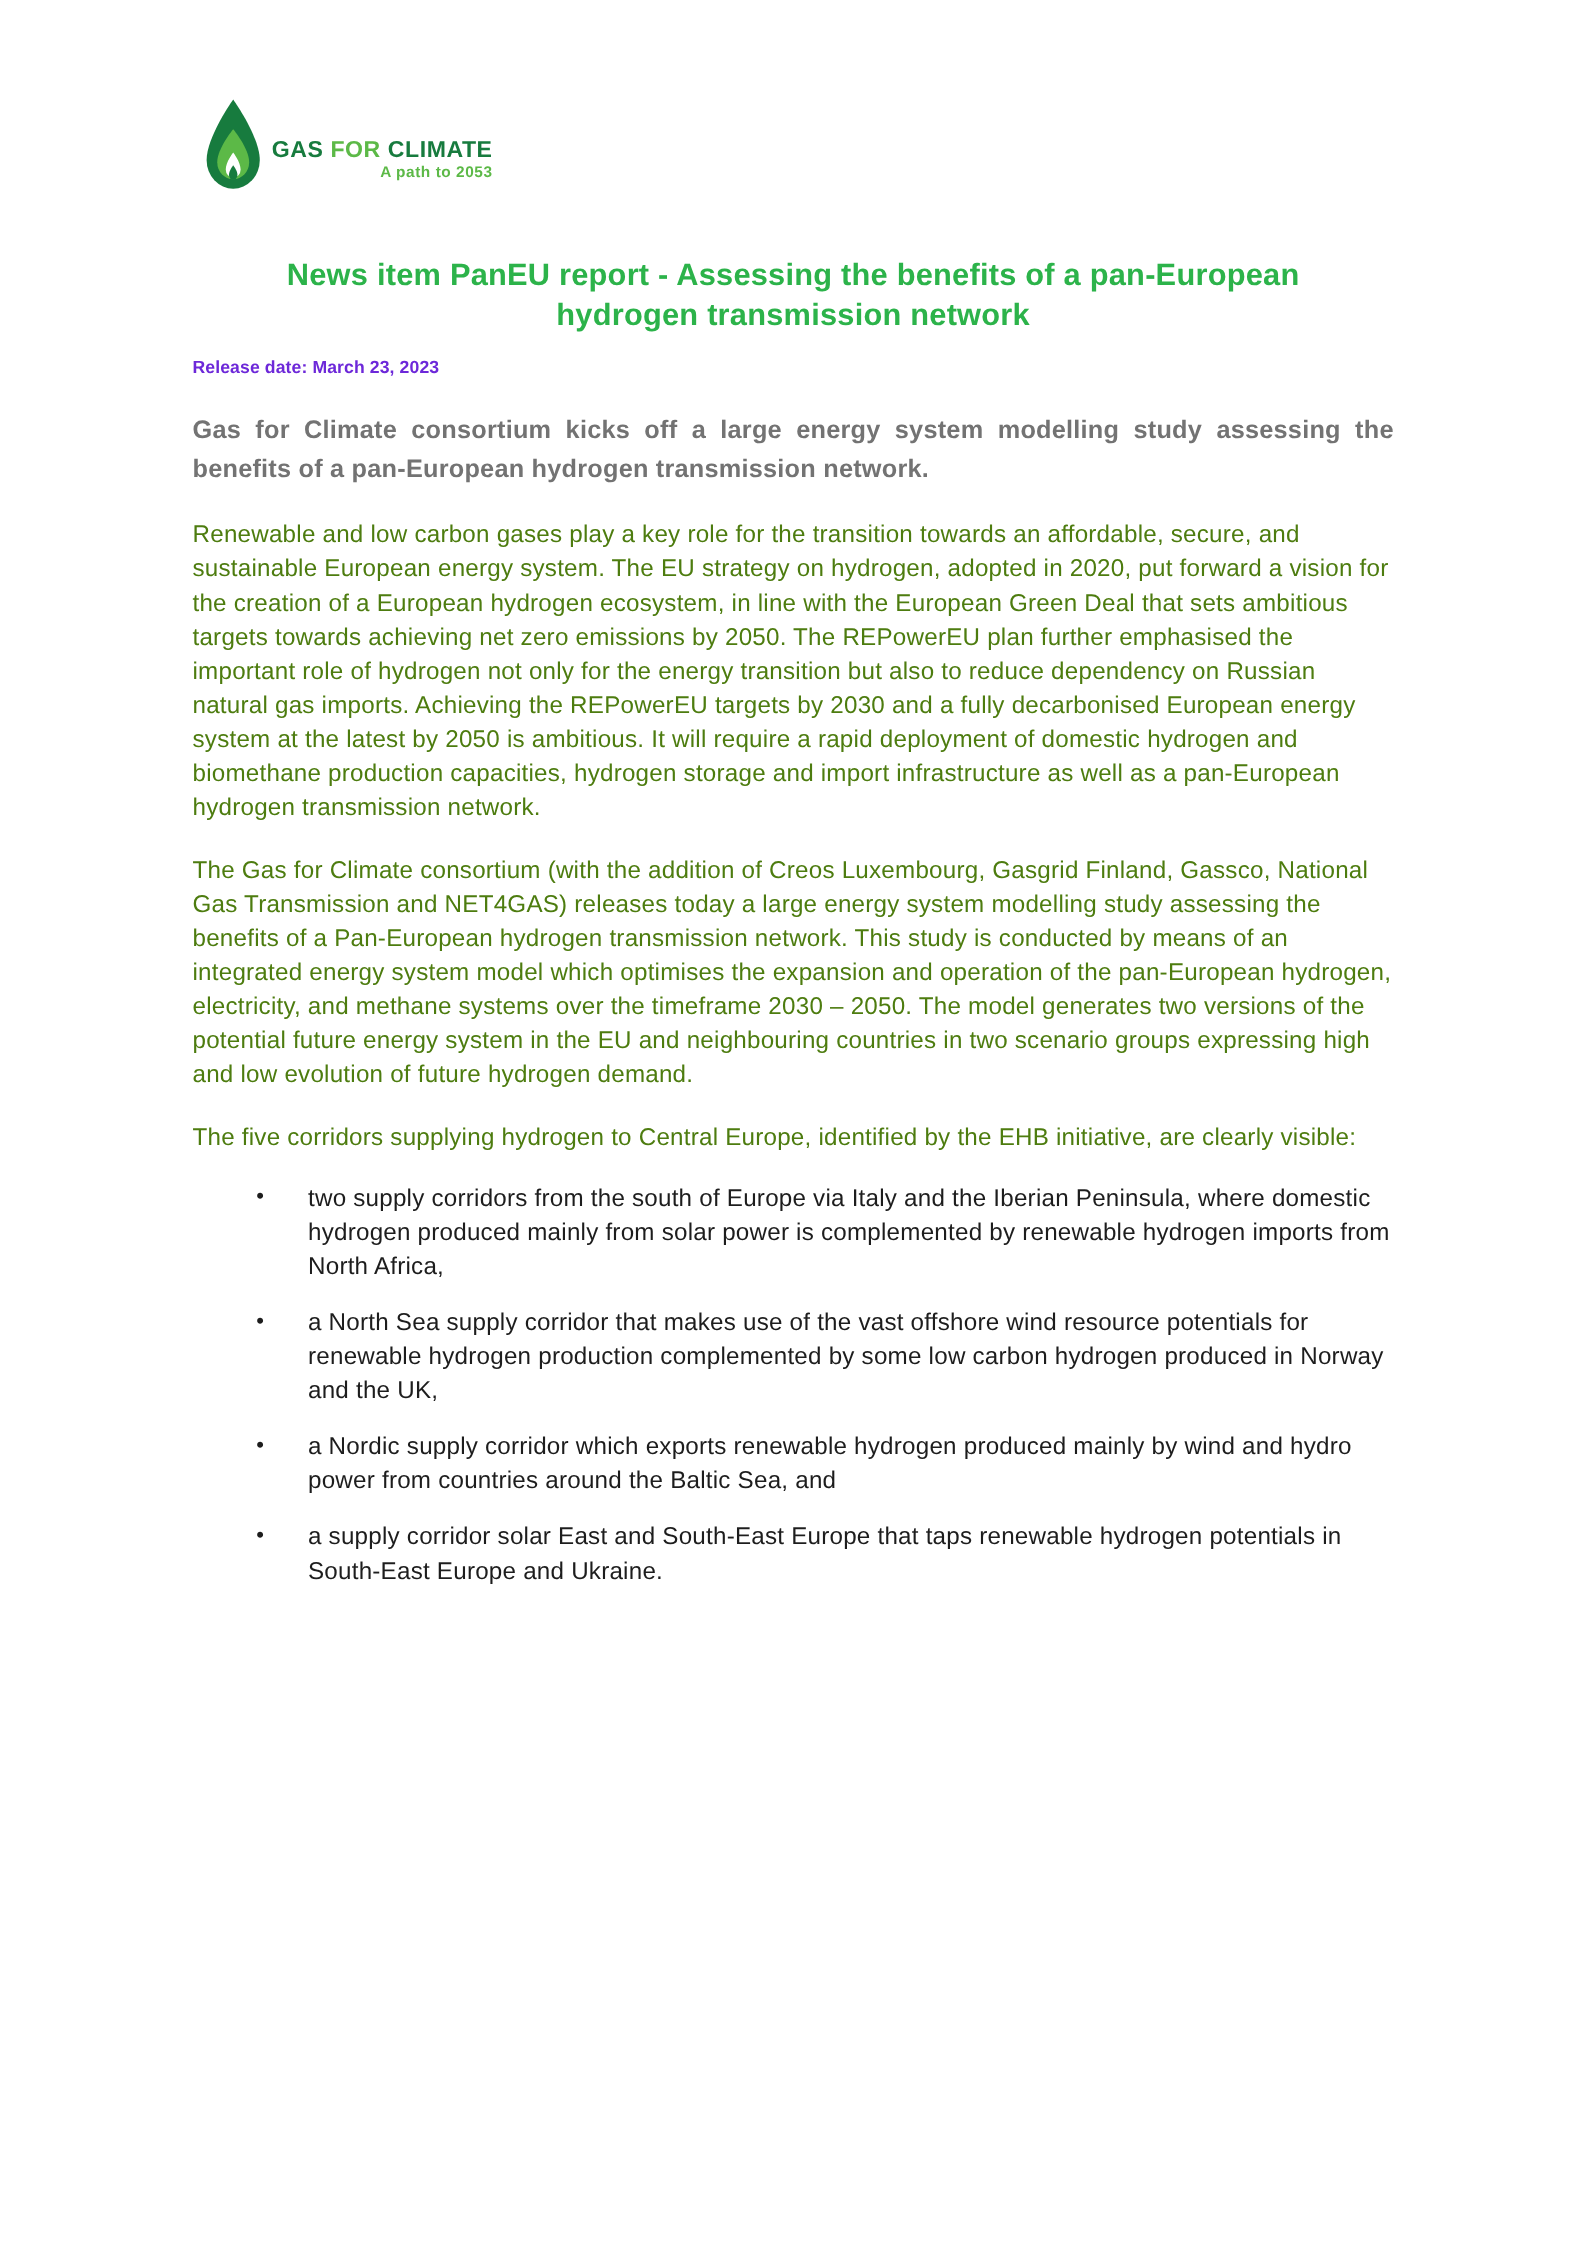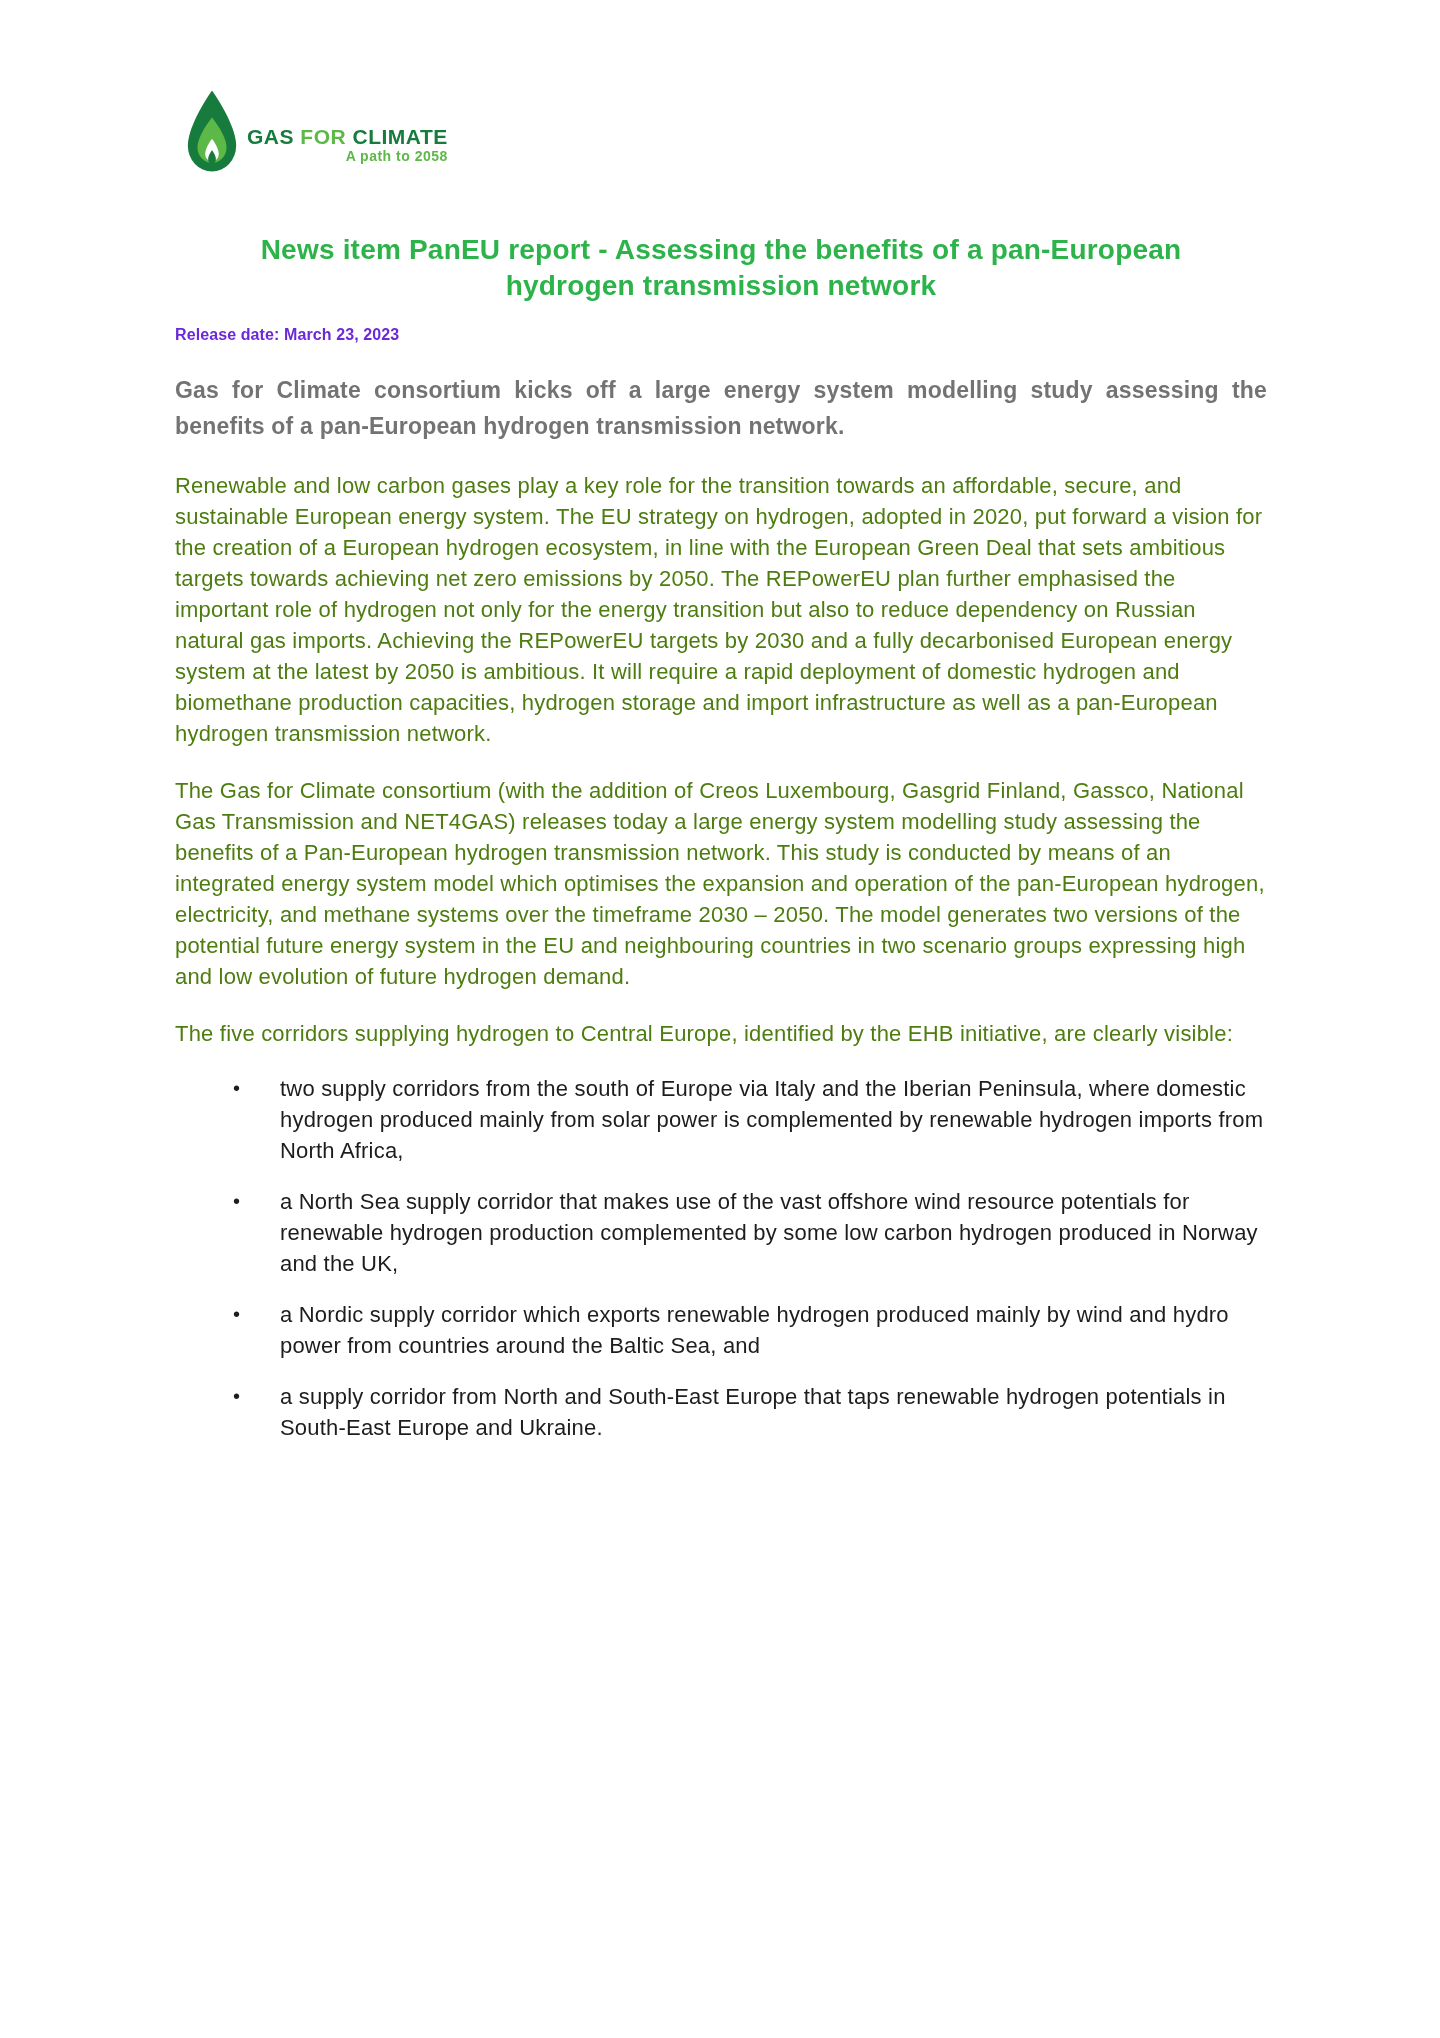--- a/index.html
+++ b/index.html
@@ -134,21 +134,21 @@
         <path d="M30 28 C30 28 15 46 15 59 A15 16 0 0 0 45 59 C45 46 30 28 30 28 Z" fill="#5cb947"></path>
         <path d="M30 50 C30 50 23 59 23 66 A7 7.5 0 0 0 37 66 C37 59 30 50 30 50 Z" fill="#ffffff"></path>
         <path d="M30 62 C30 62 26 67 26 71 A4 4.5 0 0 0 34 71 C34 67 30 62 30 62 Z" fill="#177b3e"></path>
       </svg>
       <div class="logo-textblock">
         <div class="logo-line">
           <span class="logo-gas">GAS</span>
           <span class="logo-for">FOR</span>
           <span class="logo-climate">CLIMATE</span>
         </div>
-        <div class="logo-tagline">A path to 2058</div>
+        <div class="logo-tagline">A path to 2053</div>
       </div>
     </div>
 
     <h1 class="doc-title">News item PanEU report - Assessing the benefits of a pan-European hydrogen transmission network</h1>
 
     <div class="release-date">Release date: March 23, 2023</div>
 
     <div class="lead-heading">Gas for Climate consortium kicks off a large energy system modelling study assessing the benefits of a pan-European hydrogen transmission network.</div>
 
     <p class="body-para">Renewable and low carbon gases play a key role for the transition towards an affordable, secure, and sustainable European energy system. The EU strategy on hydrogen, adopted in 2020, put forward a vision for the creation of a European hydrogen ecosystem, in line with the European Green Deal that sets ambitious targets towards achieving net zero emissions by 2050. The REPowerEU plan further emphasised the important role of hydrogen not only for the energy transition but also to reduce dependency on Russian natural gas imports. Achieving the REPowerEU targets by 2030 and a fully decarbonised European energy system at the latest by 2050 is ambitious. It will require a rapid deployment of domestic hydrogen and biomethane production capacities, hydrogen storage and import infrastructure as well as a pan-European hydrogen transmission network.</p>
@@ -163,18 +163,18 @@
       <li>
         <span class="bullet-dot">•</span>
         <span>a North Sea supply corridor that makes use of the vast offshore wind resource potentials for renewable hydrogen production complemented by some low carbon hydrogen produced in Norway and the UK,</span>
       </li>
       <li>
         <span class="bullet-dot">•</span>
         <span>a Nordic supply corridor which exports renewable hydrogen produced mainly by wind and hydro power from countries around the Baltic Sea, and</span>
       </li>
       <li>
         <span class="bullet-dot">•</span>
-        <span>a supply corridor from North and South-East Europe that taps renewable hydrogen potentials in South-East Europe and Ukraine.</span>
+        <span>a supply corridor solar East and South-East Europe that taps renewable hydrogen potentials in South-East Europe and Ukraine.</span>
       </li>
     </ul>
 
   </div>
 </div>
 
 </body></html>

